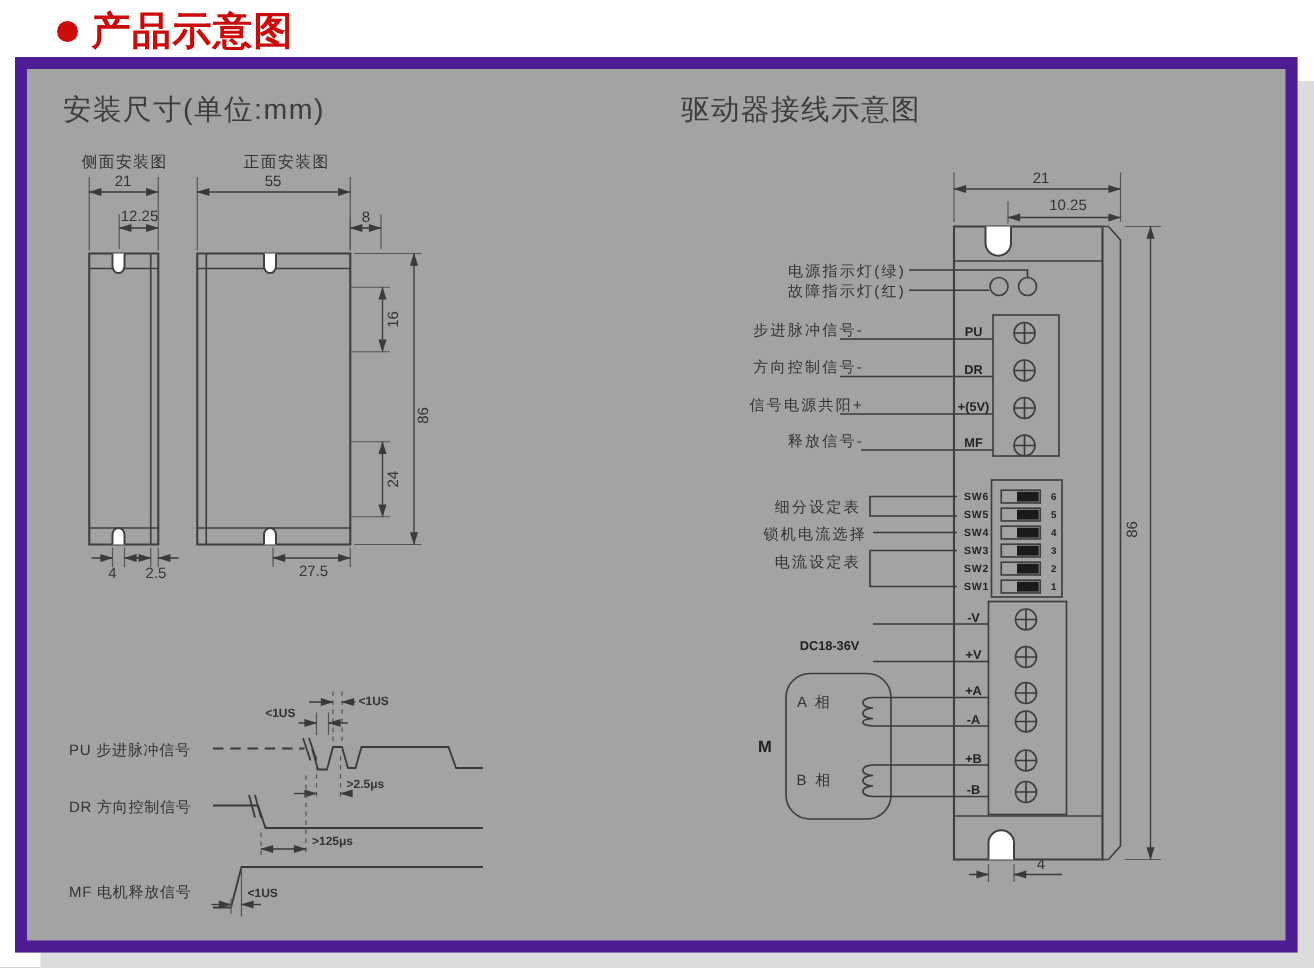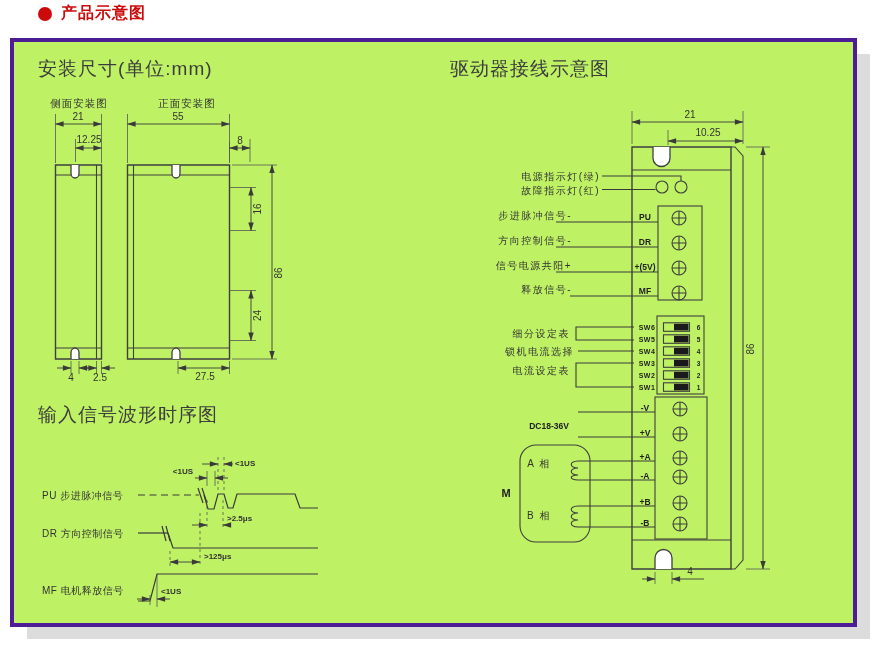--- a/index.html
+++ b/index.html
@@ -2,24 +2,24 @@
 <html><head>
 <meta charset="utf-8">
 <style>
   html,body{margin:0;padding:0;}
   body{
     width:876px;height:645px;position:relative;background:#ffffff;
     font-family:"Liberation Sans", sans-serif;overflow:hidden;
   }
   .page-header{position:absolute;left:38px;top:3px;display:flex;align-items:center;gap:9px;}
   .bullet{width:14px;height:14px;border-radius:50%;background:#cc0a0a;display:inline-block;}
-  .page-title{font-size:16px;font-weight:bold;color:#cc0a0a;letter-spacing:1px;}
+  .page-title{font-size:26px;font-weight:bold;color:#cc0a0a;letter-spacing:1px;}
   .panel{
     position:absolute;left:10px;top:38px;width:839px;height:581px;
-    background:#bef264;border:4px solid #4c1d95;
+    background:#a3a3a3;border:8px solid #4c1d95;
     box-shadow:15px 14px 0 -2px #dcdcdc;
   }
   .sec-title{position:absolute;font-size:19px;color:#3d3d3d;letter-spacing:1px;}
   .sec-title.mounting{left:24px;top:14px;}
   .sec-title.wiring{left:436px;top:14px;width:300px;text-align:left;}
   .sec-title.timing{left:24px;top:360px;}
   svg{position:absolute;}
   svg text{fill:#333;}
   .ol{stroke:#3f3f3f;stroke-width:1.4;fill:none;}
   .ol2{stroke:#3f3f3f;stroke-width:1.1;fill:none;}
@@ -44,21 +44,20 @@
 
 <div class="page-header">
   <span class="bullet"></span>
   <span class="page-title">产品示意图</span>
 </div>
 
 <div class="panel">
 
   <div class="sec-title mounting">安装尺寸(单位:mm)</div>
   <div class="sec-title wiring">驱动器接线示意图</div>
-  <div class="sec-title timing">输入信号波形时序图</div>
 
   <svg style="left:16px;top:53px;" width="280" height="300" viewBox="30 95 280 300">
     <defs>
       <marker id="a_e" markerWidth="10" markerHeight="8" refX="8.6" refY="3.5" orient="auto" markerUnits="userSpaceOnUse">
           <path d="M0.5,0.8 L9,3.5 L0.5,6.2 Z" fill="#3a3a3a"></path>
         </marker>
       <marker id="a_s" markerWidth="10" markerHeight="8" refX="8.6" refY="3.5" orient="auto-start-reverse" markerUnits="userSpaceOnUse">
           <path d="M0.5,0.8 L9,3.5 L0.5,6.2 Z" fill="#3a3a3a"></path>
         </marker>
     </defs>

